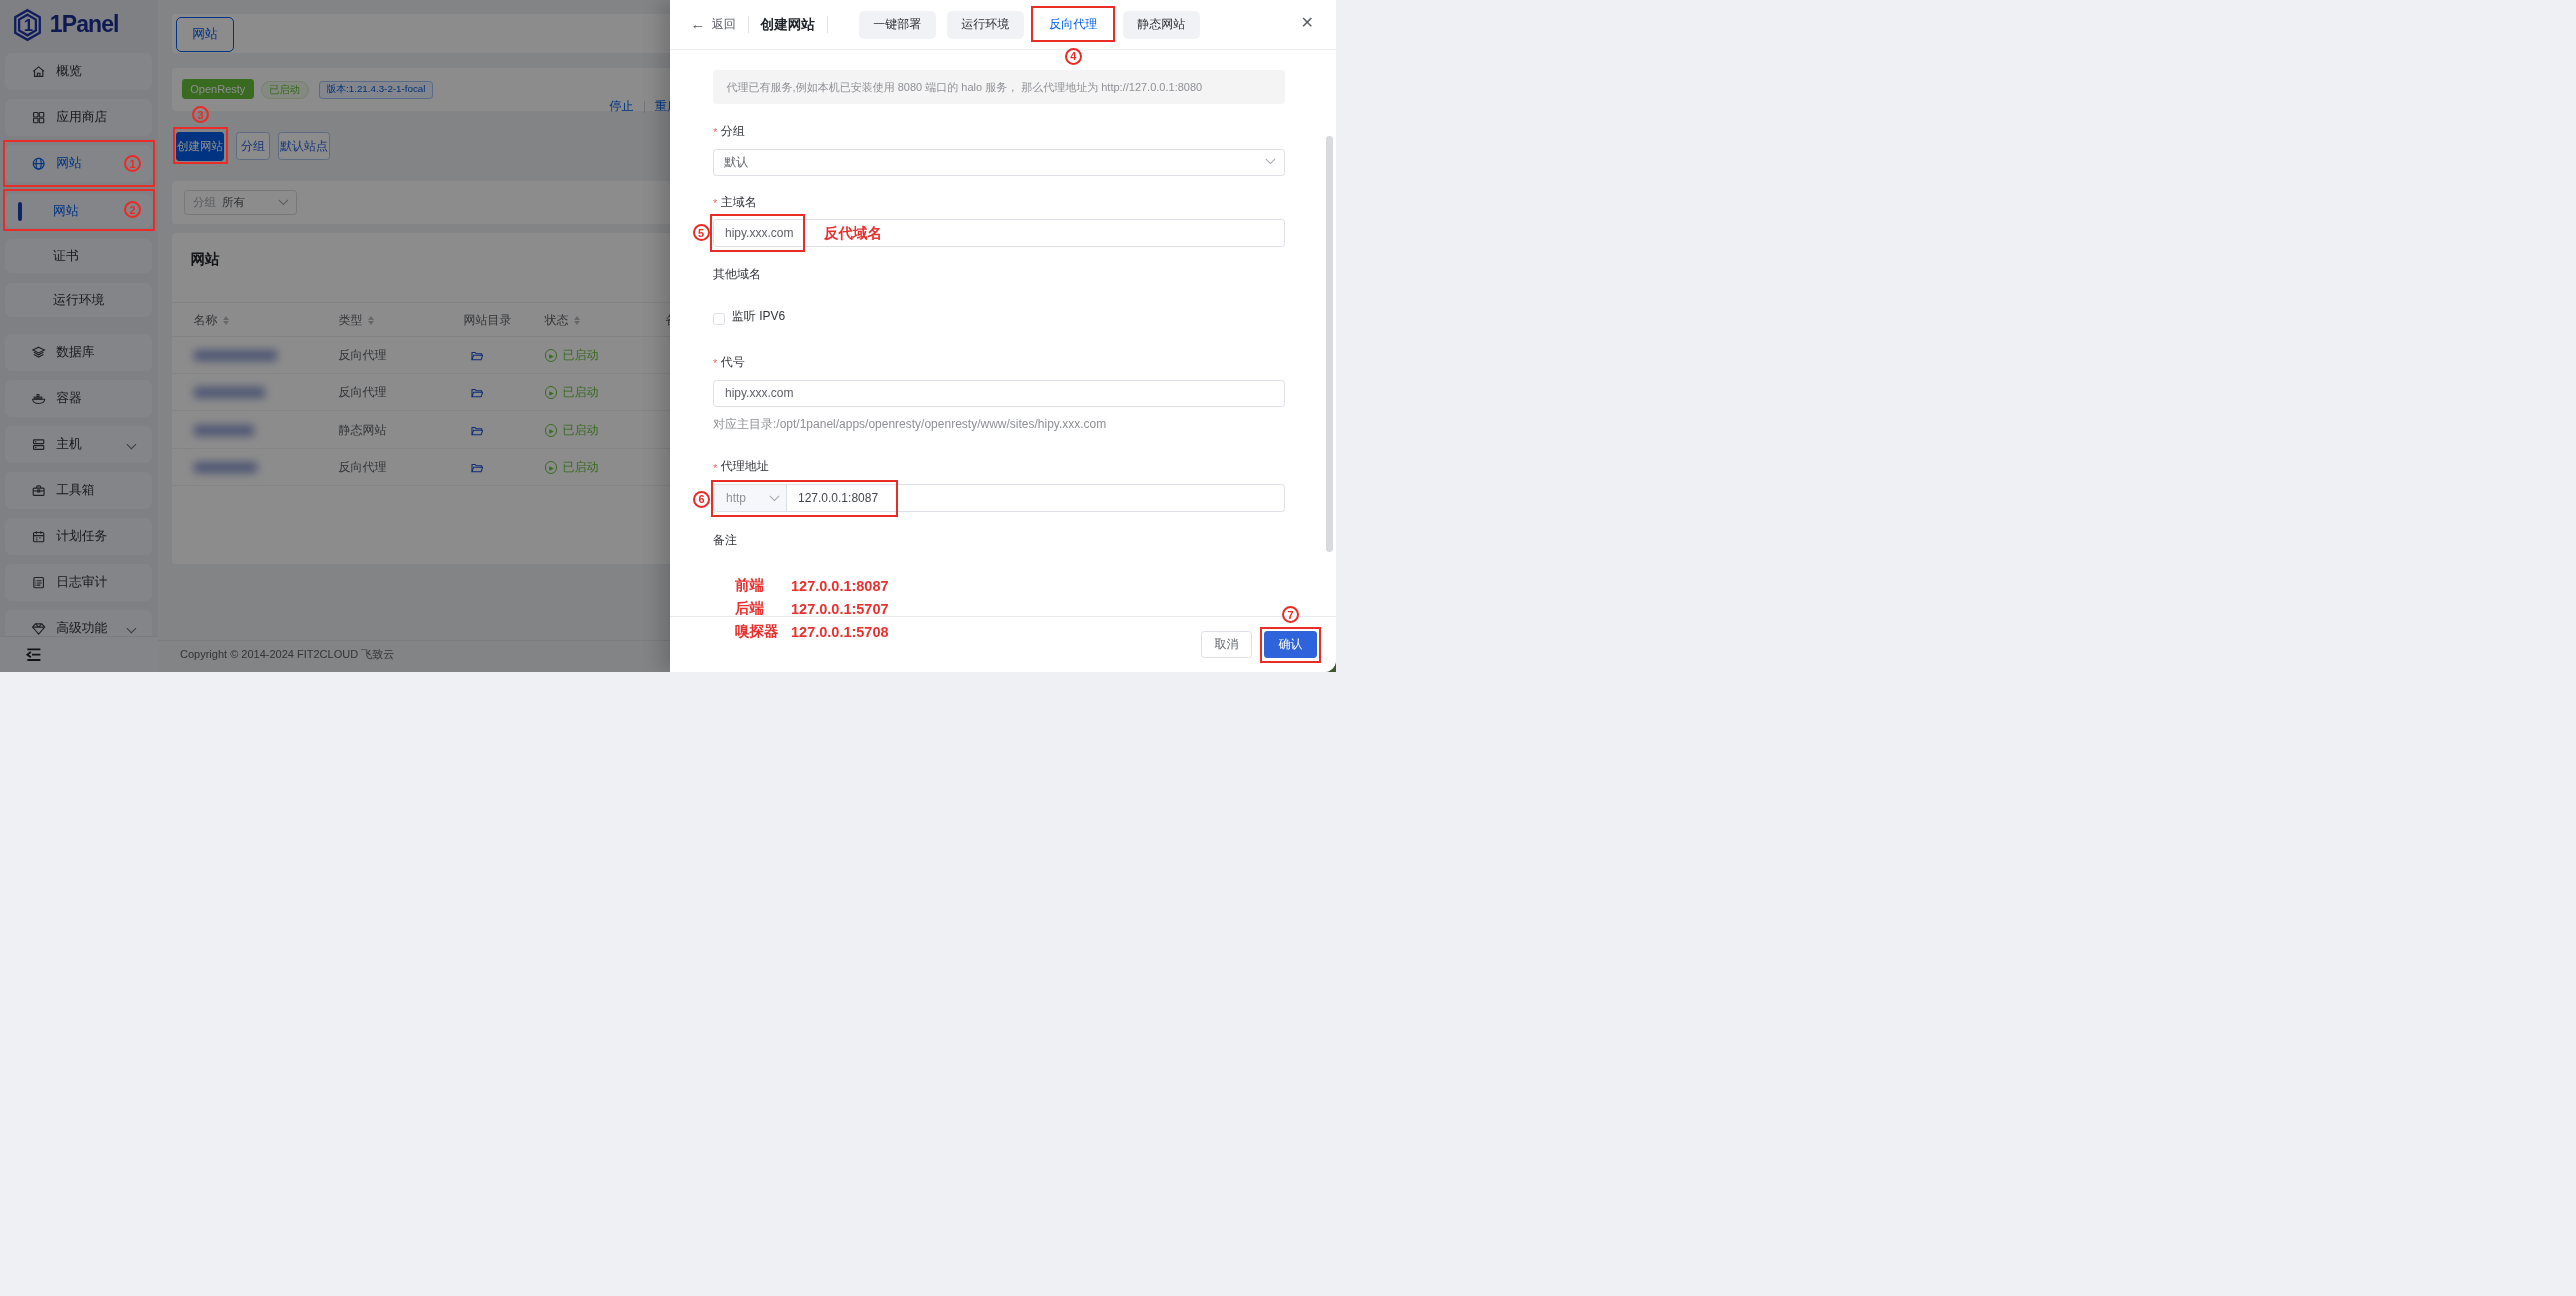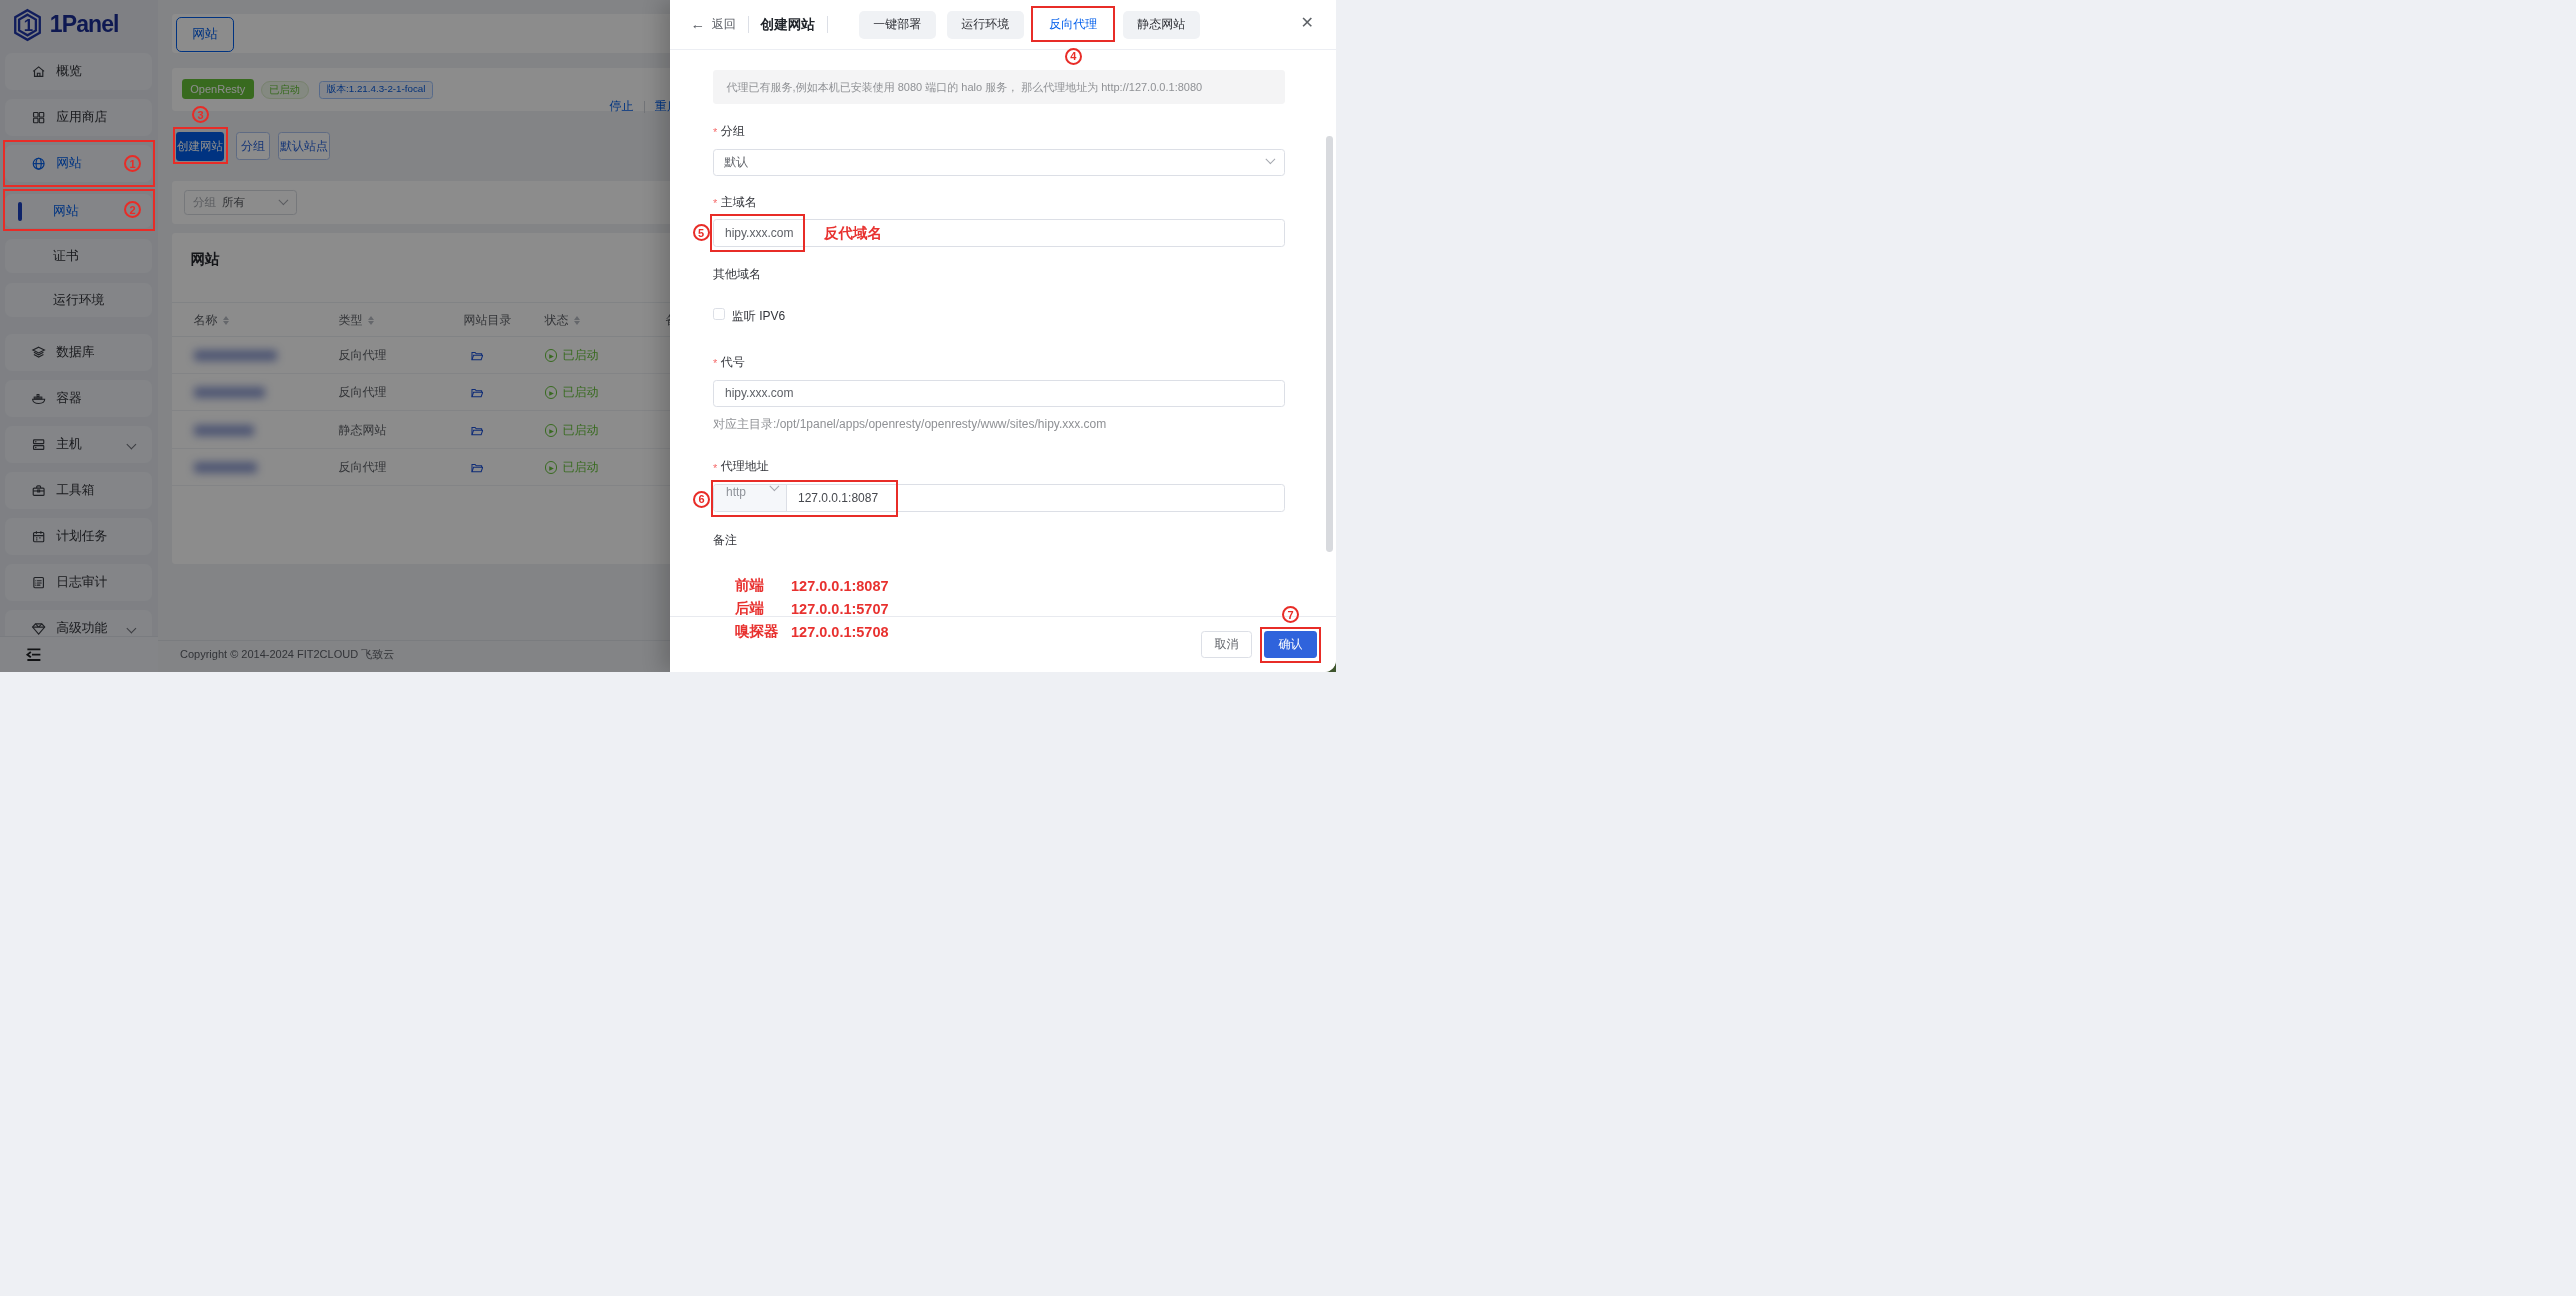--- a/index.html
+++ b/index.html
@@ -105,25 +105,25 @@
   .fselect .chev { margin-left:auto; margin-top:-2.6px; }
   .fwrap { position:relative; margin-top:9.4px; }
   .finput { width:100%; height:28px; border:0.9px solid #dcdfe6; border-radius:3.4px; padding:0 11px; font-size:12px; color:#5f6268;
             font-family:inherit; outline:none; background:#fff; }
   .tawrap { position:relative; margin-top:9.4px; }
   .ftext { width:100%; height:64px; border:0.9px solid #dcdfe6; border-radius:3.4px; padding:6.8px 11px; font-size:12px; color:#5f6268;
            font-family:inherit; outline:none; resize:none; display:block; }
   .ftext::placeholder { color:#a8abb2; }
   .resize-h { position:absolute; right:2.6px; bottom:2.6px; width:8.5px; height:8.5px;
               background:linear-gradient(135deg,transparent 0 50%,#c0c4cc 50% 57%,transparent 57% 72%,#c0c4cc 72% 79%,transparent 79%); }
-  .chkrow { margin-top:27px; display:flex; align-items:flex-start; gap:6.8px; font-size:12px; color:#33353b; }
+  .chkrow { margin-top:27px; display:flex; align-items:flex-end; gap:6.8px; font-size:12px; color:#33353b; }
   .chk { width:12px; height:12px; border:0.9px solid #dcdfe6; border-radius:2.6px; background:#fff; cursor:pointer; }
   .helper { margin-top:9.4px; font-size:12px; color:#8f9195; }
   .proxy { margin-top:10.2px; position:relative; height:28px; border:0.9px solid #dcdfe6; border-radius:3.4px; display:flex; background:#fff; }
-  .proto { width:73px; background:#f5f7fa; border-right:0.9px solid #dcdfe6; border-radius:3.4px 0 0 3.4px; display:flex; align-items:flex-start;
+  .proto { width:73px; background:#f5f7fa; border-right:0.9px solid #dcdfe6; border-radius:3.4px 0 0 3.4px; display:flex; align-items:center;
            padding:0 8.5px 0 12px; font-size:12px; color:#8f939a; cursor:pointer; }
   .proto .chev { margin-left:auto; margin-top:-1.7px; }
   .pval { display:flex; align-items:center; padding-left:11px; font-size:12px; color:#45474d; }
 
   .fwrap .rbox, .proxy .rbox { pointer-events:none; }
   .note-red { position:absolute; left:111px; top:50%; transform:translateY(-50%); font-size:14.5px; font-weight:700; color:#e8312f; }
 
   .remarks { position:absolute; left:65px; top:574px; z-index:70; }
   .rline { display:flex; height:23px; align-items:center; font-size:14.5px; font-weight:700; color:#e8312f; }
   .rline .rl { width:56px; }

